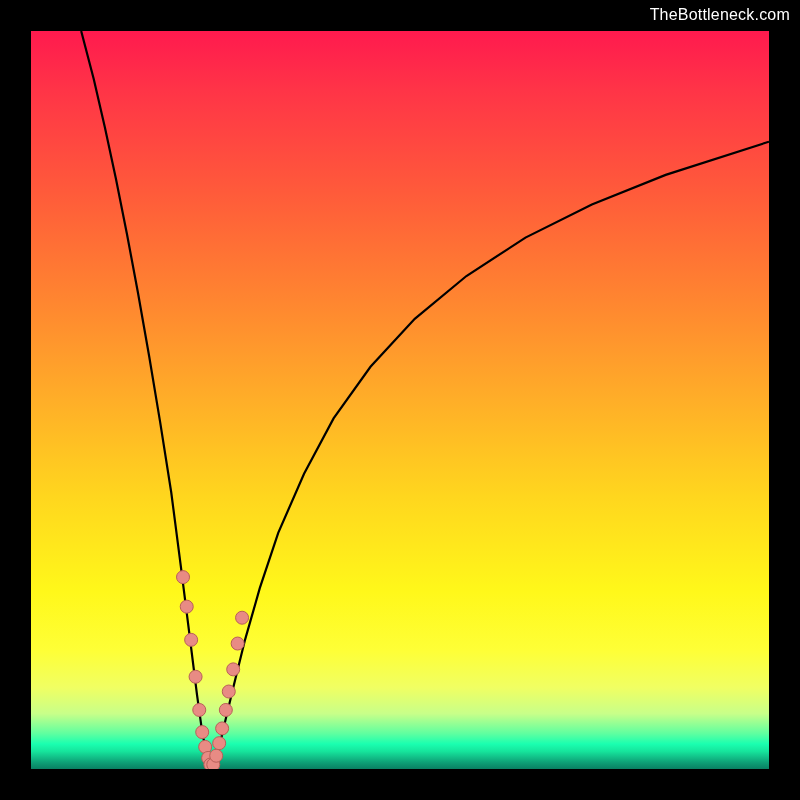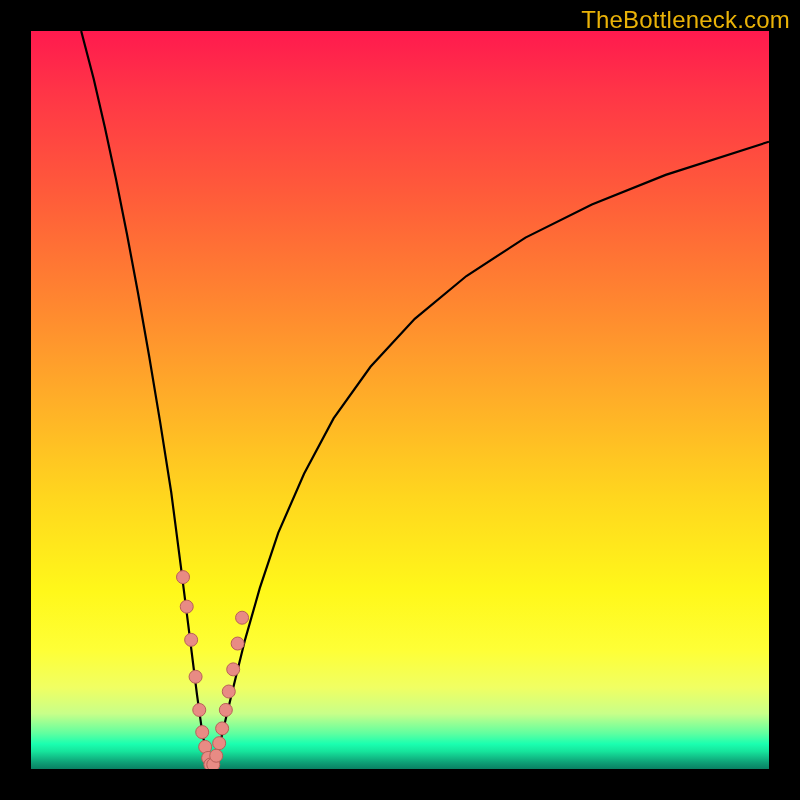--- a/index.html
+++ b/index.html
@@ -54,22 +54,22 @@
   }
   svg.curves {
     position: absolute;
     left: 0;
     top: 0;
   }
   .watermark {
     position: absolute;
     top: 6px;
     right: 10px;
-    color: #eab308;
-    font-size: 24px;
+    color: #ffffff;
+    font-size: 16px;
     font-weight: 500;
     letter-spacing: 0.2px;
     user-select: none;
   }
 </style>
 </head>
 <body>
 
 <div class="frame">
 

